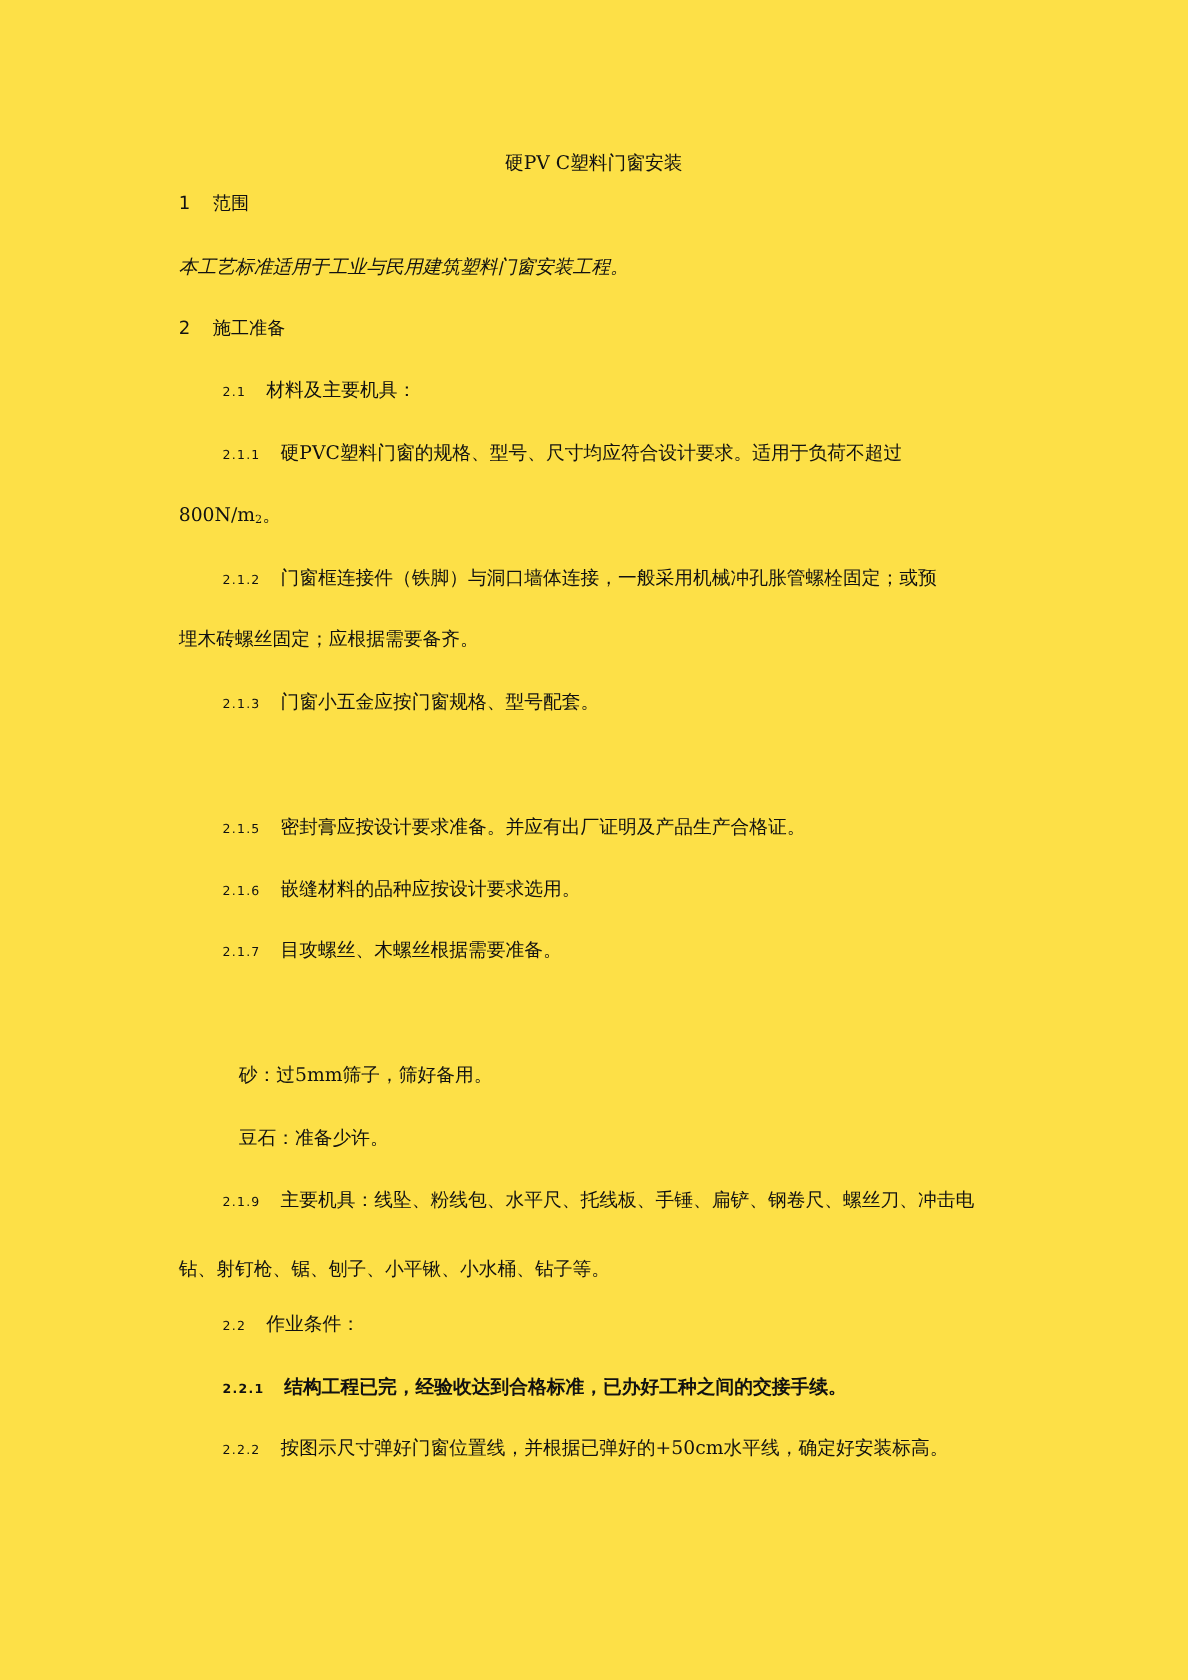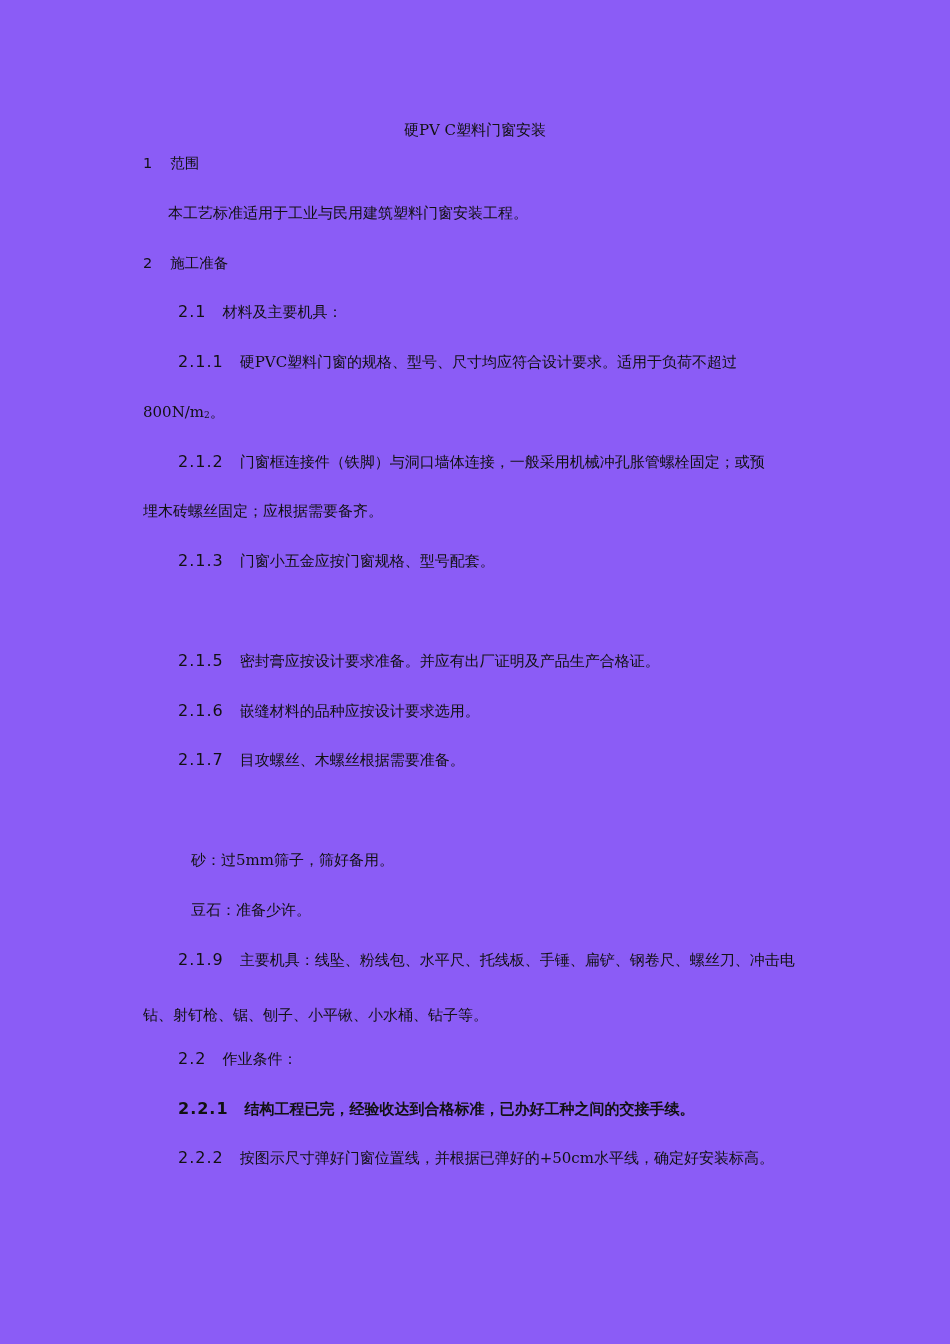--- a/index.html
+++ b/index.html
@@ -13,42 +13,42 @@
       position: relative;
       overflow: hidden;
       font-family: "DejaVu Serif", "Liberation Serif", serif;
       color: #111111;
     }
     .page {
       position: absolute;
       left: 0; top: 0;
       width: 950px;
       height: 1344px;
-      background: #8b5cf6;
+      background: #fde047;
     }
     .line {
       position: absolute;
       white-space: nowrap;
       font-size: 15px;
       line-height: 20px;
       color: #111;
     }
     .title {
       left: 0;
       width: 950px;
       text-align: center;
       font-size: 15px;
     }
     .heading {
       font-family: "DejaVu Sans", "Liberation Sans", sans-serif;
       font-size: 14.5px;
     }
     .num {
       font-family: "DejaVu Sans", "Liberation Sans", sans-serif;
-      font-size: 16px;
+      font-size: 10px;
       display: inline-block;
       letter-spacing: 1px;
     }
     .gap { display: inline-block; width: 16px; }
     .gap-l { display: inline-block; width: 18px; }
     sub.small {
       font-size: 9px;
       vertical-align: -1px;
     }
   </style>
@@ -56,21 +56,21 @@
 <body>
 
 <div class="page">
 
   <div class="line title" style="top:120px;">硬PV C塑料门窗安装</div>
 
   <div class="line heading" style="left:143px; top:153px;">
     <span>1</span><span class="gap-l"></span><span>范围</span>
   </div>
 
-  <div class="line" style="left:168px; top:203px;">本工艺标准适用于工业与民用建筑塑料门窗安装工程。</div>
+  <div class="line" style="left:143px; top:203px;font-style:italic;">本工艺标准适用于工业与民用建筑塑料门窗安装工程。</div>
 
   <div class="line heading" style="left:143px; top:253px;">
     <span>2</span><span class="gap-l"></span><span>施工准备</span>
   </div>
 
   <div class="line" style="left:178px; top:302px;">
     <span class="num">2.1</span><span class="gap"></span><span>材料及主要机具：</span>
   </div>
 
   <div class="line" style="left:178px; top:352px;">

